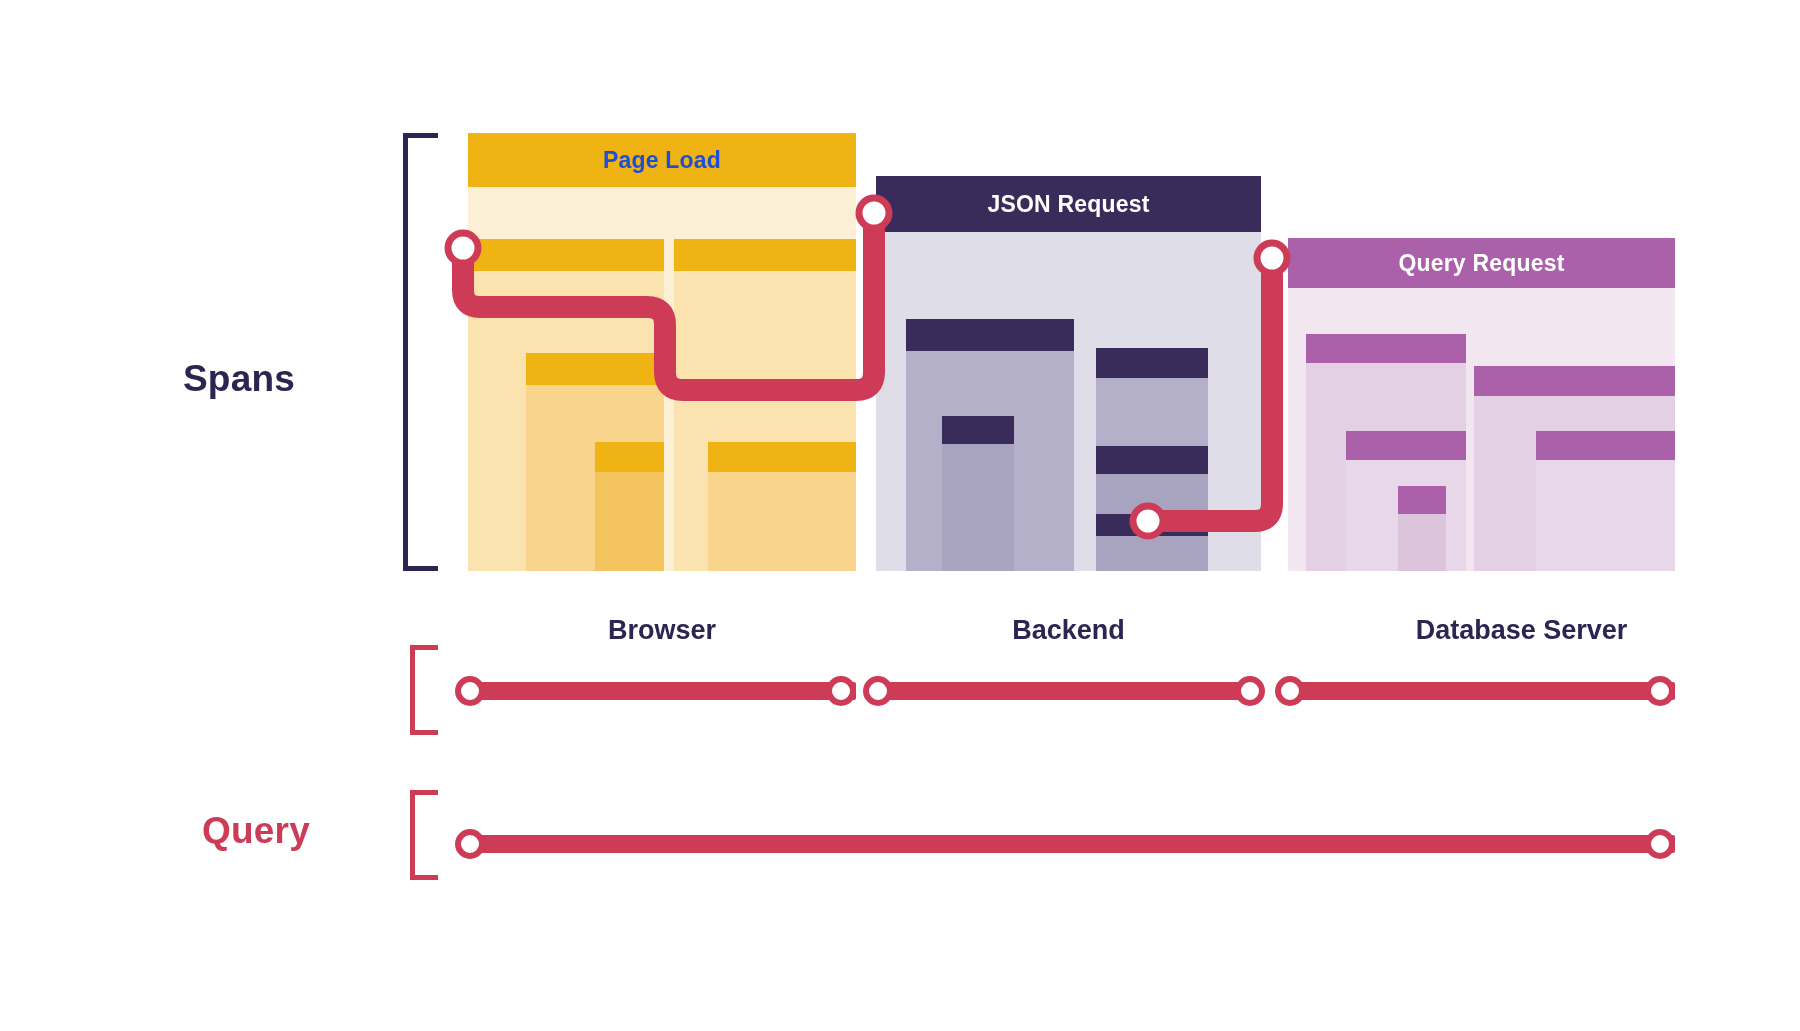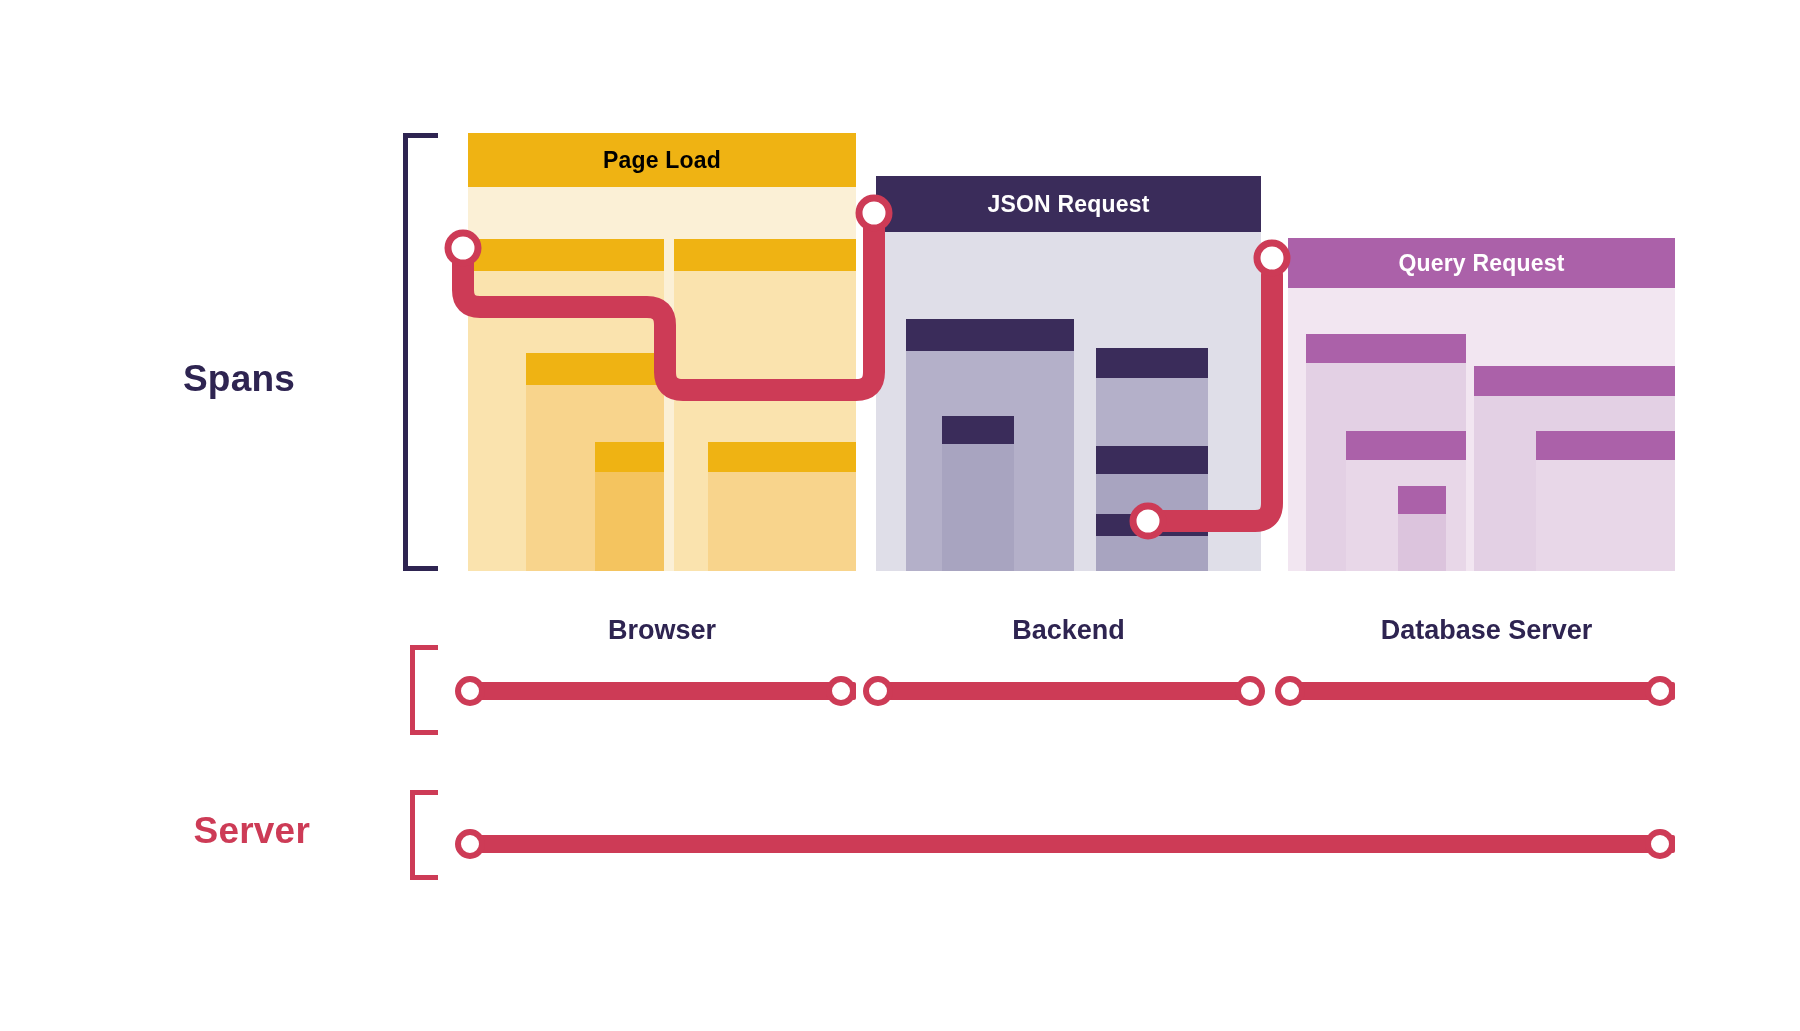--- a/index.html
+++ b/index.html
@@ -77,21 +77,21 @@
     position:absolute;
     left:0;
     width:100%;
     box-sizing:border-box;
   }
   .bar{ position:absolute; box-sizing:border-box; }
   .bar .cap{ position:absolute; left:0; top:0; width:100%; }
 
   
   #panel-browser{ left:468px; top:133px; width:388px; height:438px; }
-  #panel-browser .panel-header{ height:54px; background:#EFB313; color:#000000; }
+  #panel-browser .panel-header{ height:54px; background:#EFB313; color:#1d4ed8; }
   #panel-browser .panel-body{ top:54px; height:384px; background:#FBF0D6; }
 
   
   #panel-backend{ left:876px; top:176px; width:385px; height:395px; }
   #panel-backend .panel-header{ height:56px; background:#3A2C5A; color:#ffffff; }
   #panel-backend .panel-body{ top:56px; height:339px; background:#DFDEE8; }
 
   
   #panel-db{ left:1288px; top:238px; width:387px; height:333px; }
   #panel-db .panel-header{ height:50px; background:#AB61A9; color:#ffffff; }
@@ -130,21 +130,21 @@
     border:6px solid #CD3B56;
     box-sizing:border-box;
   }
 </style>
 </head>
 <body>
 
 <div id="stage">
 
   <div class="row-label" id="label-spans">Spans</div>
-  <div class="row-label" id="label-trace">Server</div>
+  <div class="row-label" id="label-trace">Query</div>
 
   <div class="bracket" id="bracket-spans"></div>
   <div class="bracket red" id="bracket-transactions"></div>
   <div class="bracket red" id="bracket-trace"></div>
 
   <div class="panel" id="panel-browser">
     <div class="panel-body">
 
       <div class="bar" style="left:0px; top:52px; width:196px; height:332px; background:#FAE3AE;">
         <div class="cap" style="height:32px; background:#EFB313;"></div>
@@ -238,21 +238,21 @@
     <circle cx="1148" cy="521" r="15" fill="#ffffff" stroke="#CD3B56" stroke-width="7"></circle>
     <circle cx="1272" cy="258" r="15" fill="#ffffff" stroke="#CD3B56" stroke-width="7"></circle>
   </svg>
 
   <div class="service-caption" style="left:876px; top:615px; width:385px;">
     <span>Backend</span>
   </div>
   <div class="service-caption" style="left:468px; top:615px; width:388px;">
     <span>Browser</span>
   </div>
-  <div class="service-caption" style="left:1293px; top:615px; width:387px;">
+  <div class="service-caption" style="left:1328px; top:615px; width:387px;">
     <span>Database Server</span>
   </div>
 
   <div class="timeline" id="timeline-transactions" style="left:0; top:0; width:1800px; height:1031px;">
     <div class="tl-bar" style="left:468px; top:682px; width:388px;"></div>
     <div class="tl-bar" style="left:876px; top:682px; width:385px;"></div>
     <div class="tl-bar" style="left:1288px; top:682px; width:387px;"></div>
 
     <div class="tl-node" style="left:455px; top:676px;"></div>
     <div class="tl-node" style="left:826px; top:676px;"></div>

